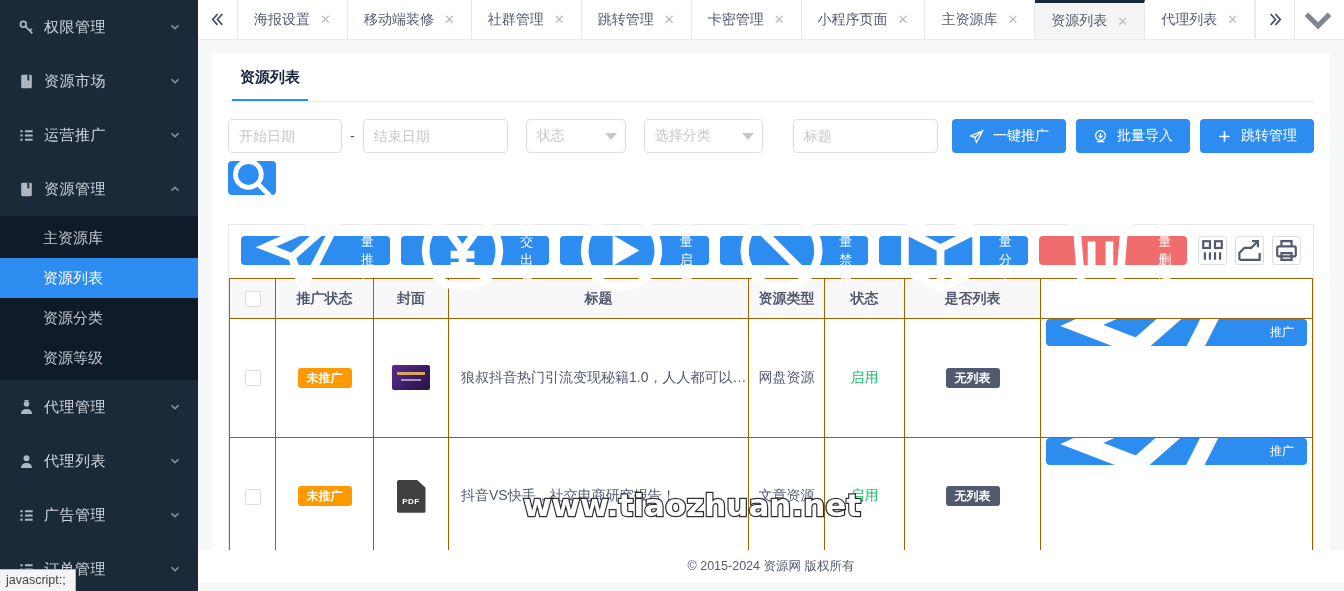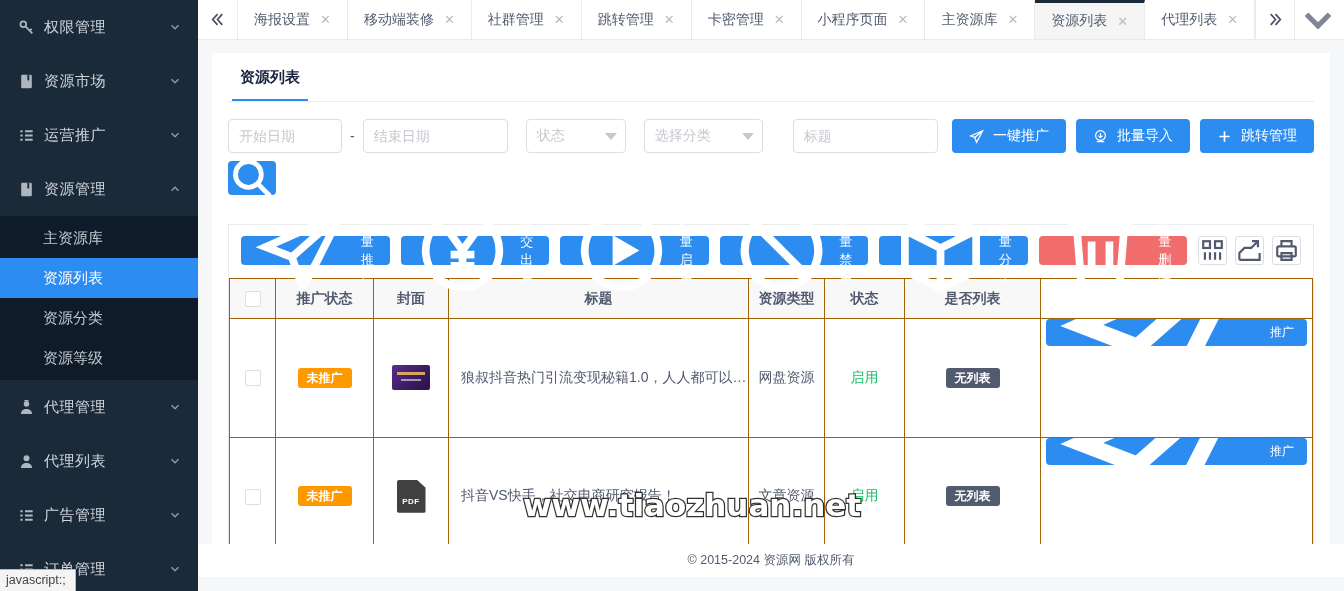--- a/index.html
+++ b/index.html
@@ -79,21 +79,21 @@
     position:relative; }
   .cover-img::after { content:""; position:absolute; left:5px; right:5px; top:7px; height:3px; background:rgba(255,200,90,.8); }
   .cover-img::before { content:""; position:absolute; left:9px; right:9px; top:14px; height:2px; background:rgba(255,255,255,.55); }
   .pdf-icon { width:29px; height:33px; margin:0 auto; position:relative; background:#404040;
     clip-path:polygon(0 0, 70% 0, 100% 24%, 100% 100%, 0 100%); border-radius:2px;
     display:flex; align-items:flex-end; justify-content:center; }
   .pdf-icon::after { content:""; position:absolute; top:0; right:0; border-style:solid; border-width:0 9px 8px 0; border-color:transparent #b8332b transparent transparent; }
   .pdf-label { color:#fff; font-size:8px; font-weight:bold; margin-bottom:7px; letter-spacing:.5px; }
 
   
-  .footer { position:absolute; left:0; right:0; bottom:14px; height:33px; background:#fff; z-index:8;
+  .footer { position:absolute; left:0; right:0; bottom:8px; height:33px; background:#fff; z-index:8;
     display:flex; align-items:center; justify-content:center; color:#515a6e; font-size:12.5px; }
 
   
   .watermark { position:absolute; left:692px; top:487px; transform:translateX(-50%); z-index:20;
     font-size:31px; font-weight:bold; color:#fff; letter-spacing:0px; white-space:nowrap;
     -webkit-text-stroke:2.5px rgba(20,20,20,.88); paint-order:stroke fill; font-family:"DejaVu Sans",sans-serif; }
 
   
   .statusbar { position:absolute; left:0; bottom:0; z-index:30; background:#f4f4f4; border:1px solid #b9b9b9; border-left:none; border-bottom:none;
     padding:3px 9px 4px 6px; font-size:12.5px; color:#444; }

